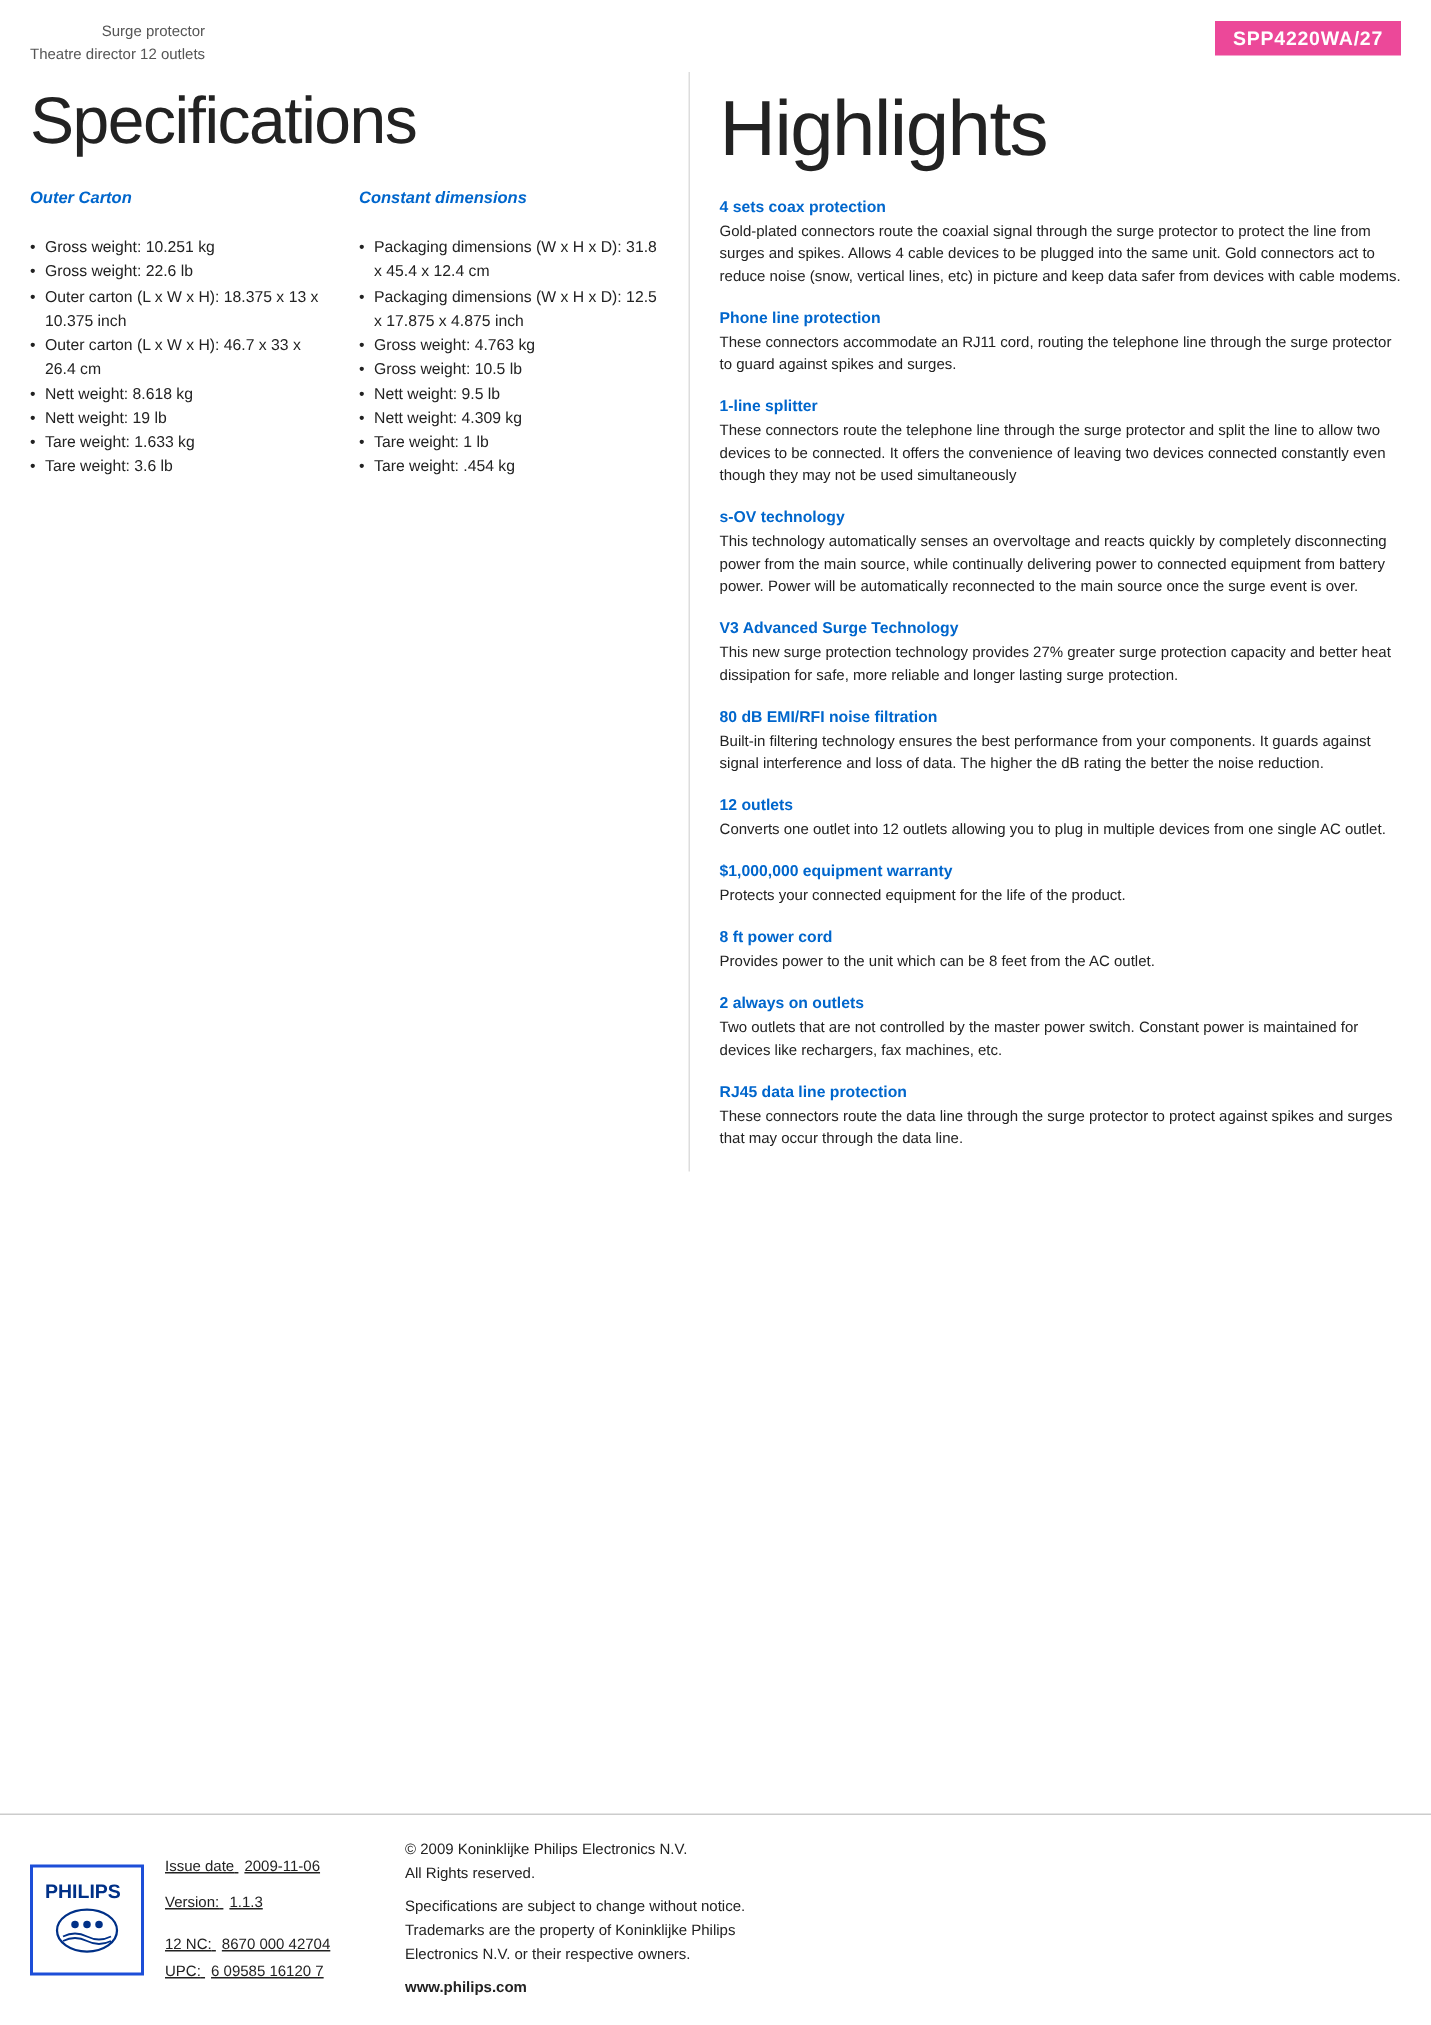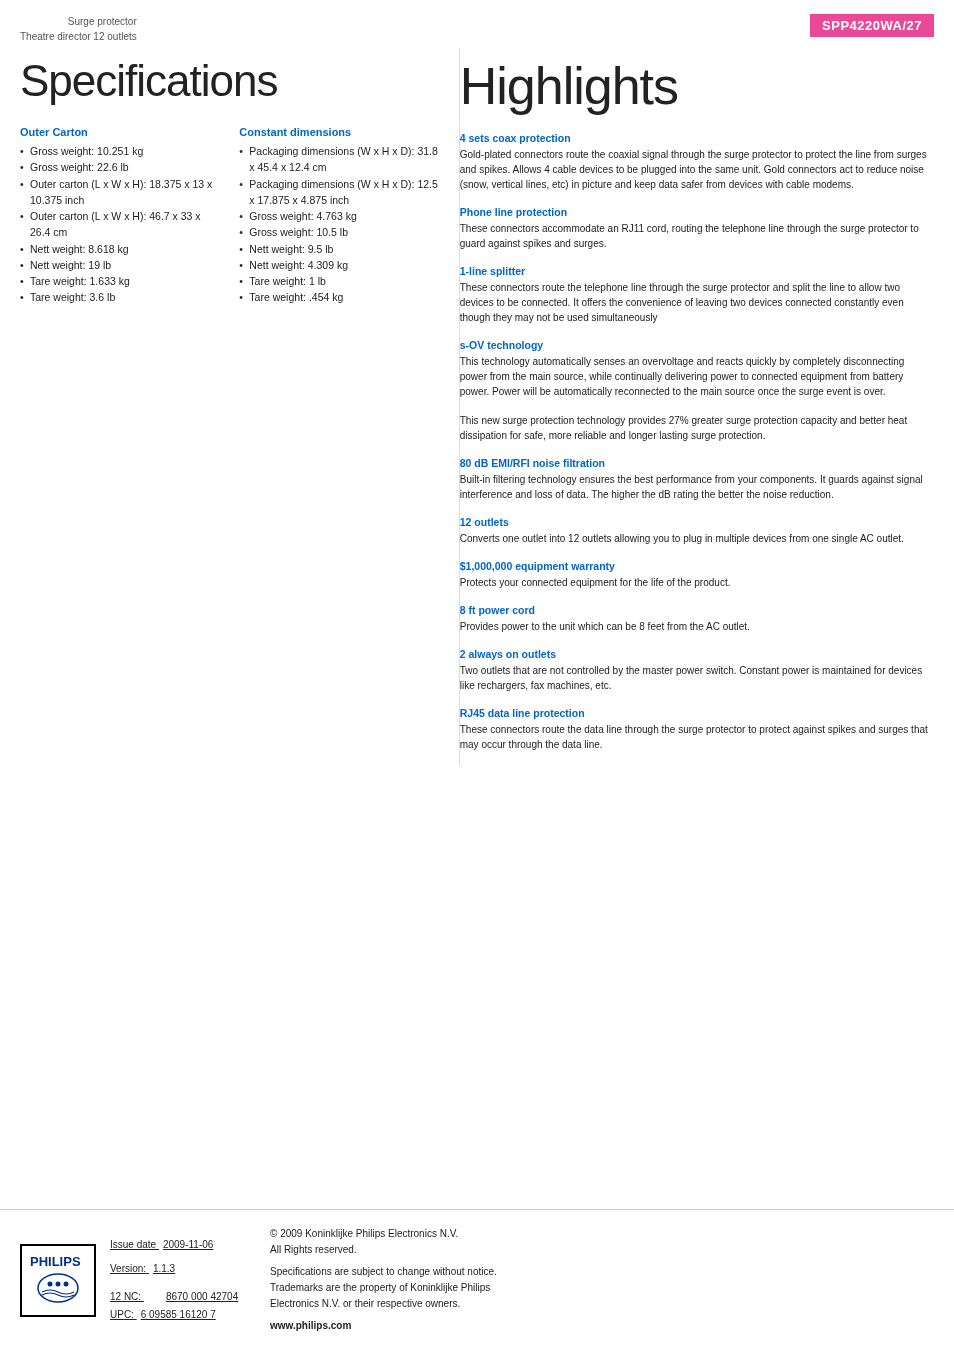--- a/index.html
+++ b/index.html
@@ -45,20 +45,21 @@
 
     
     .left-col {
       width: 48%;
       padding-right: 20px;
     }
 
     
     .right-col {
       width: 52%;
+      padding-left: 20px;
       border-left: 1px solid #ddd;
     }
 
     
     .page-title-specs {
       font-size: 44px;
       font-weight: 300;
       color: #222;
       margin-bottom: 20px;
       margin-top: 8px;
@@ -73,21 +74,22 @@
       margin-bottom: 16px;
       margin-top: 8px;
       letter-spacing: -1px;
       font-family: Arial, Helvetica, sans-serif;
     }
 
     .spec-section-title {
       font-weight: bold;
       color: #0066cc;
       font-size: 11px;
-      margin-bottom: 5px;
+      margin-bottom: 19px;
+      font-style: italic;
     }
 
     .spec-list {
       list-style: none;
       padding: 0;
     }
 
     .spec-list li {
       font-size: 10.5px;
       line-height: 1.55;
@@ -163,21 +165,21 @@
       line-height: 1.6;
       color: #222;
     }
 
     .footer-right strong {
       font-weight: bold;
     }
 
     
     .philips-logo-container {
-      border: 2px solid #000000;
+      border: 2px solid #1d4ed8;
       padding: 6px;
       display: inline-block;
     }
   </style>
 </head>
 <body>
 
 <div class="header">
   <div class="header-left">
     <div>Surge protector</div>
@@ -236,20 +238,21 @@
         </div>
         <div class="highlight-item">
           <div class="highlight-title">1-line splitter</div>
           <div class="highlight-desc">These connectors route the telephone line through the surge protector and split the line to allow two devices to be connected. It offers the convenience of leaving two devices connected constantly even though they may not be used simultaneously</div>
         </div>
         <div class="highlight-item">
           <div class="highlight-title">s-OV technology</div>
           <div class="highlight-desc">This technology automatically senses an overvoltage and reacts quickly by completely disconnecting power from the main source, while continually delivering power to connected equipment from battery power. Power will be automatically reconnected to the main source once the surge event is over.</div>
         </div>
         <div class="highlight-item">
+          <div class="highlight-title">V3 Advanced Surge Technology</div>
           <div class="highlight-desc">This new surge protection technology provides 27% greater surge protection capacity and better heat dissipation for safe, more reliable and longer lasting surge protection.</div>
         </div>
         <div class="highlight-item">
           <div class="highlight-title">80 dB EMI/RFI noise filtration</div>
           <div class="highlight-desc">Built-in filtering technology ensures the best performance from your components. It guards against signal interference and loss of data. The higher the dB rating the better the noise reduction.</div>
         </div>
         <div class="highlight-item">
           <div class="highlight-title">12 outlets</div>
           <div class="highlight-desc">Converts one outlet into 12 outlets allowing you to plug in multiple devices from one single AC outlet.</div>
         </div>
@@ -300,21 +303,21 @@
       <span style="margin-left:4px;">2009-11-06</span>
     </div>
     <div style="height:6px;"></div>
     <div>
       <span>Version:</span>
       <span style="margin-left:4px;">1.1.3</span>
     </div>
     <div style="height:10px;"></div>
     <div>
       <span>12 NC:</span>
-      <span style="margin-left:22px;">8670 000 42704</span>
+      <span style="margin-left:4px;">8670 000 42704</span>
     </div>
     <div>
       <span>UPC:</span>
       <span style="margin-left:4px;">6 09585 16120 7</span>
     </div>
   </div>
 
   <div class="footer-right">
     <div id="footer-copyright">© 2009 Koninklijke Philips Electronics N.V.<br>All Rights reserved.</div>
     <div style="height:6px;"></div>

